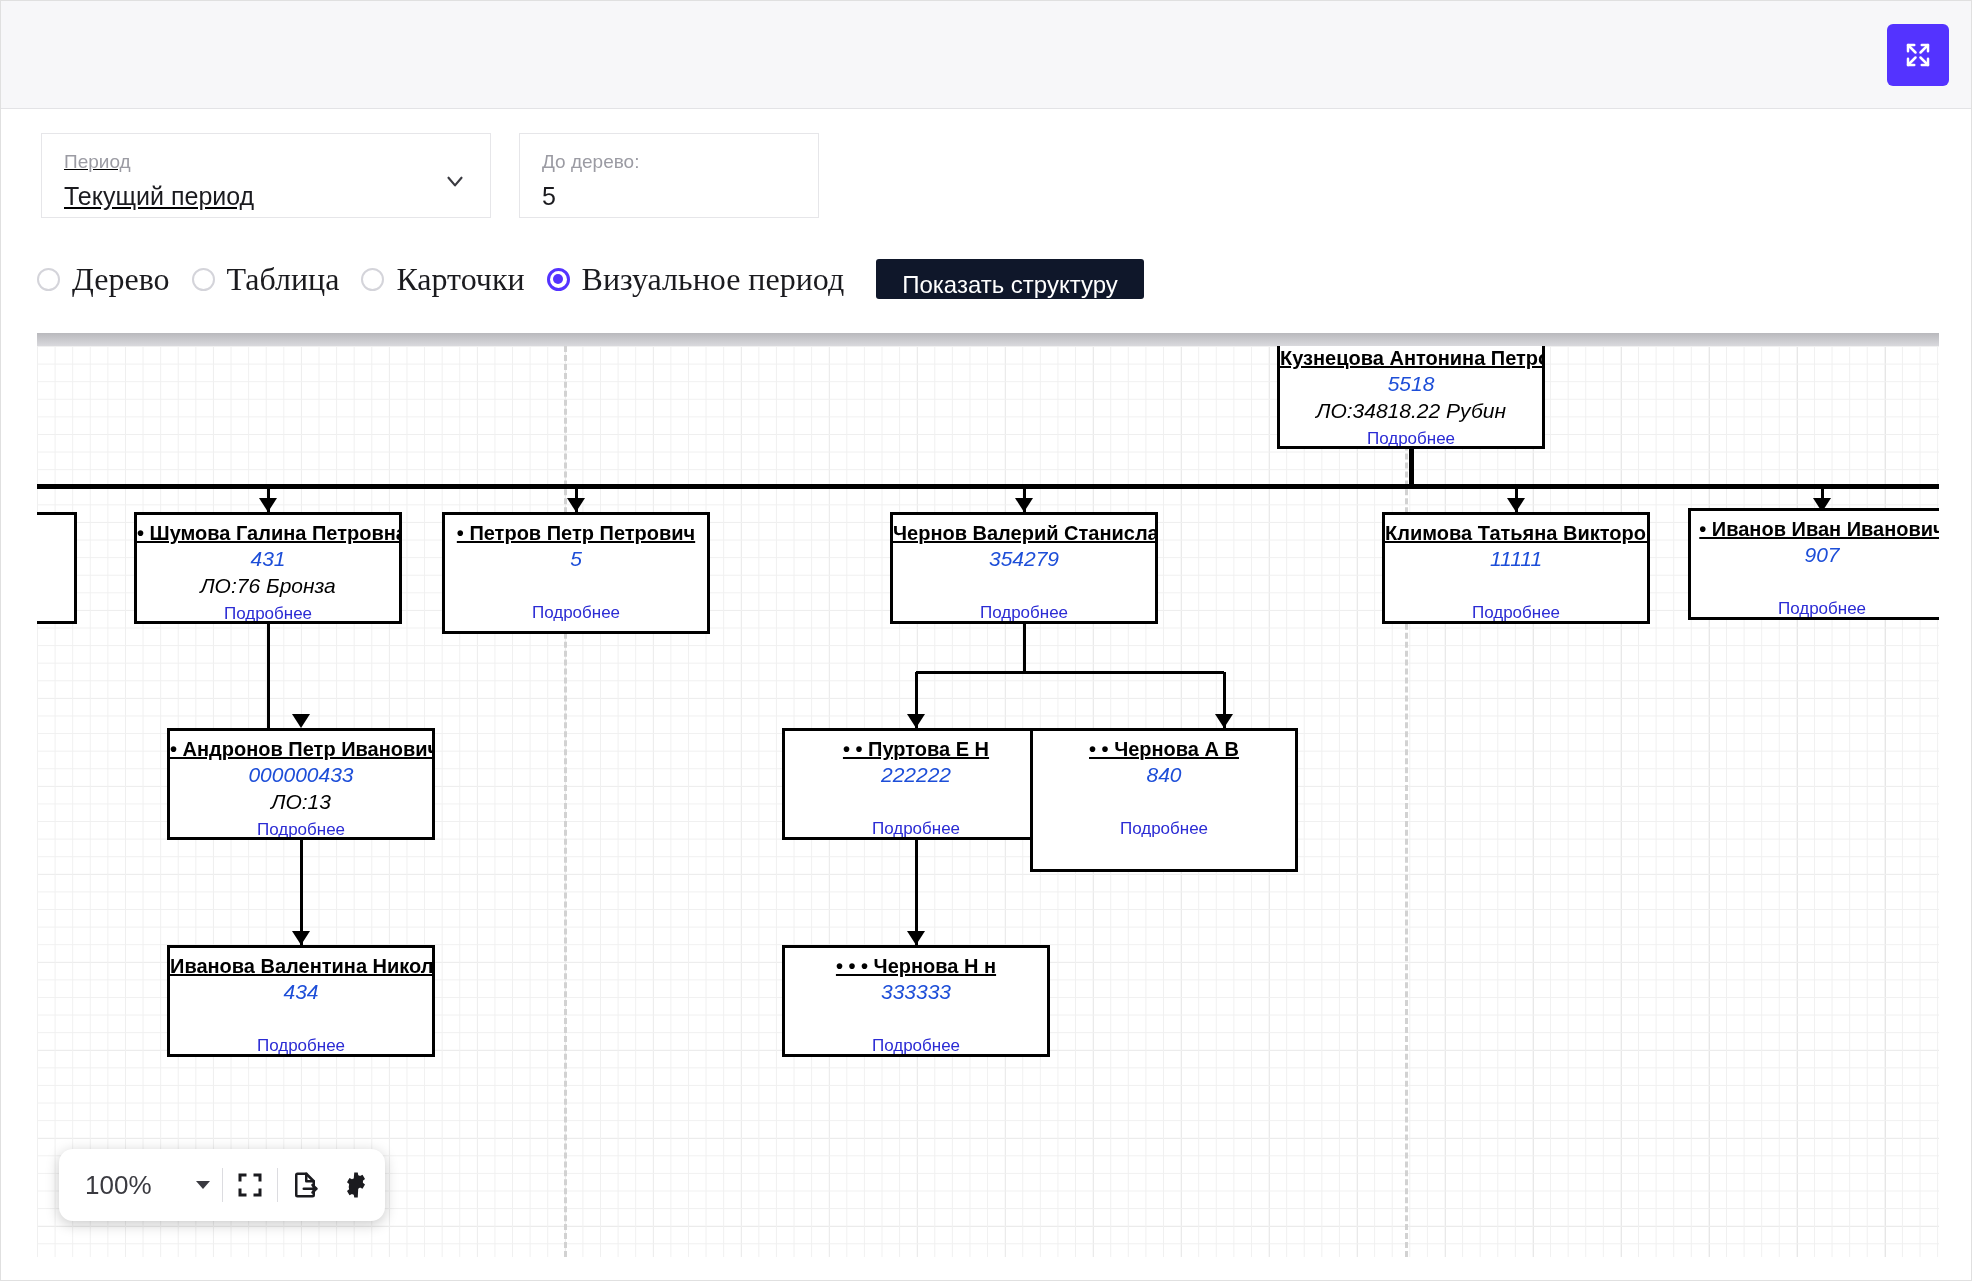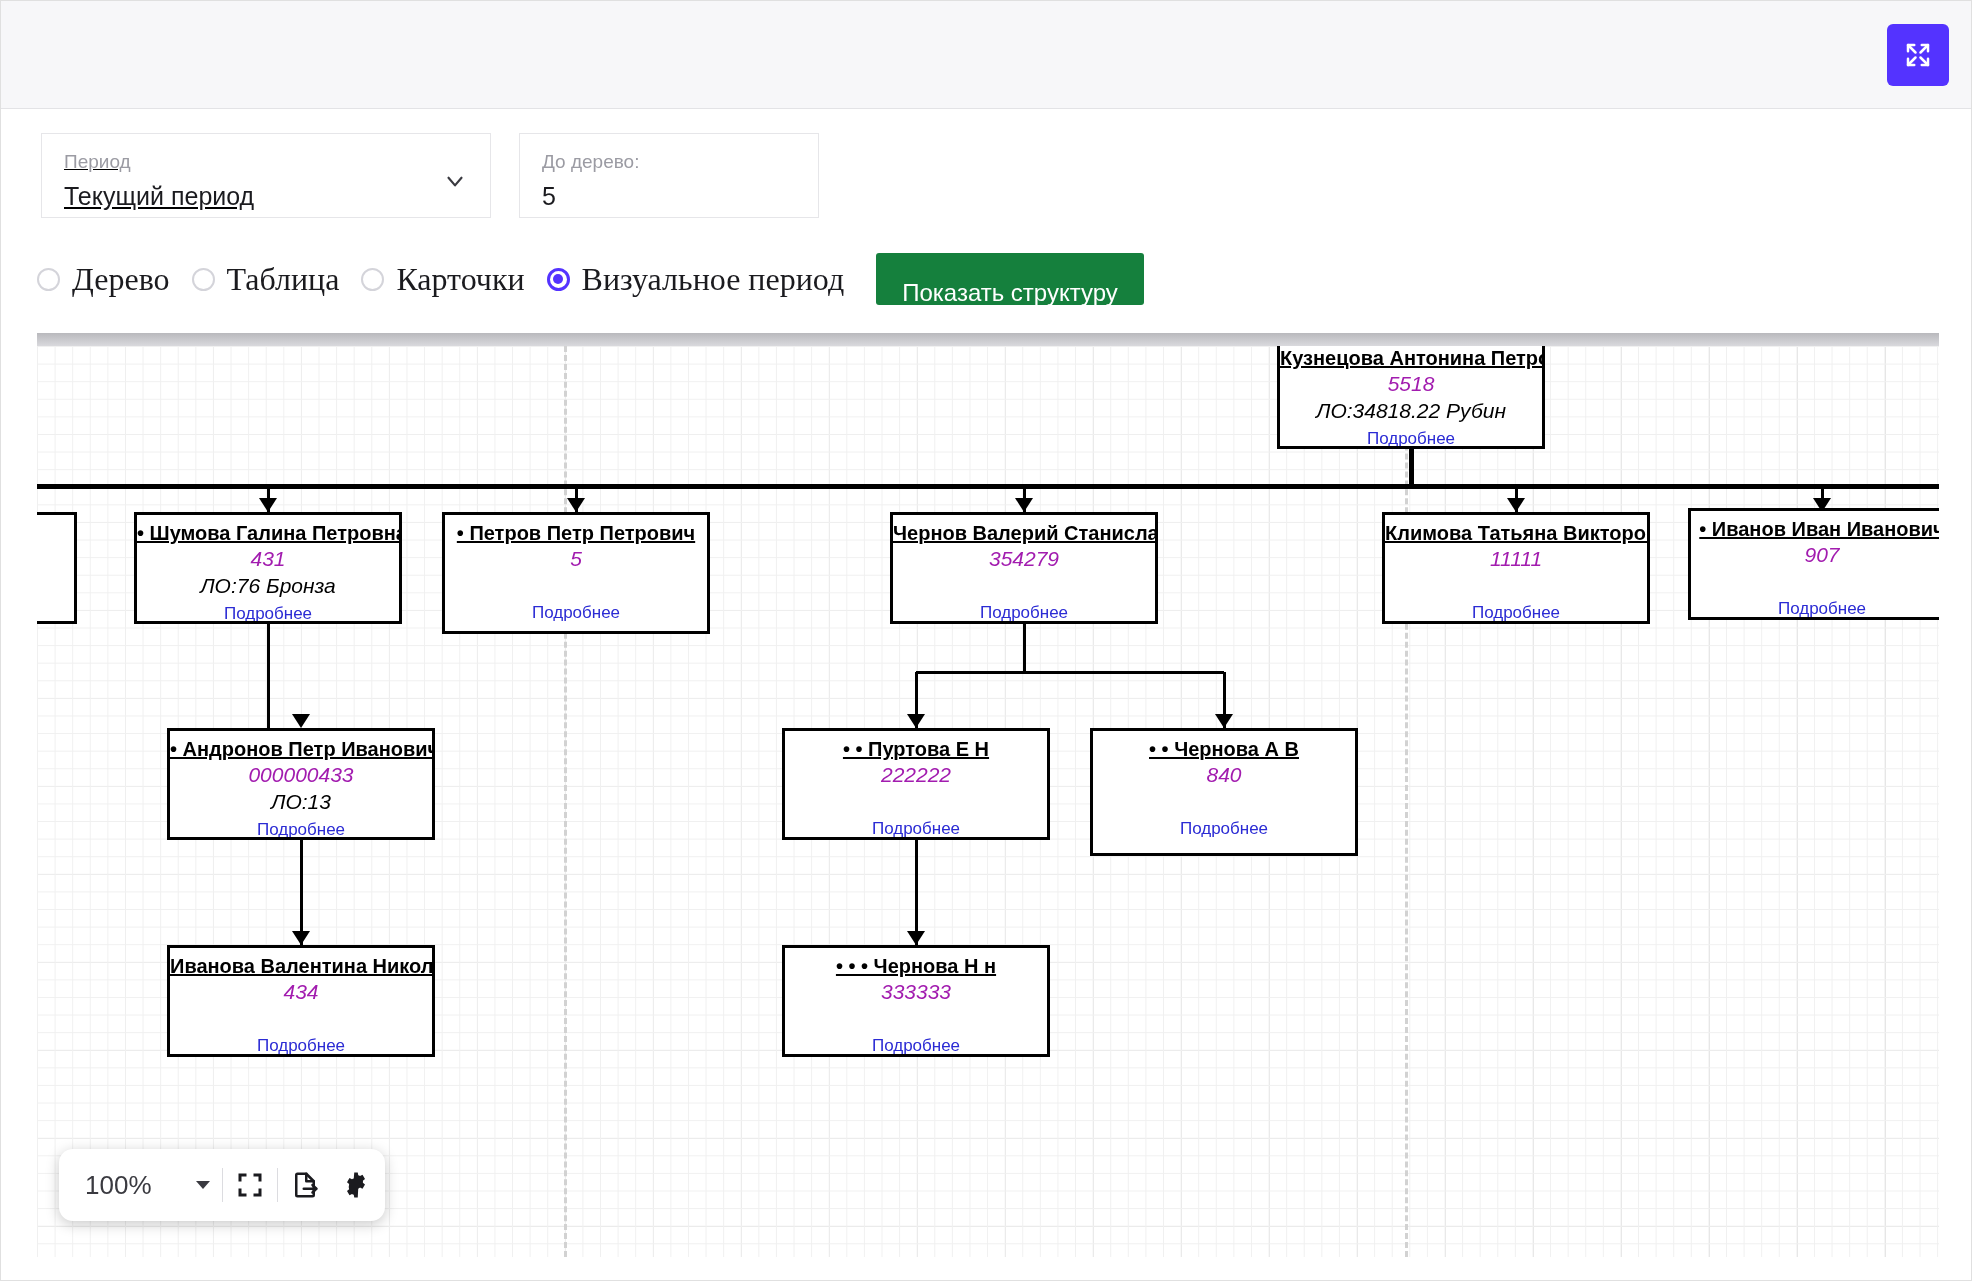--- a/index.html
+++ b/index.html
@@ -73,23 +73,23 @@
     border-color:#5433ff;border-width:3px;
   }
   .radio-item.checked .radio-mark::after{
     content:"";position:absolute;left:50%;top:50%;
     width:10px;height:10px;margin:-5px 0 0 -5px;border-radius:50%;
     background:#5433ff;
   }
   .radio-label{font-size:32px;color:#1b1b1f;white-space:nowrap;font-family:Liberation Serif, serif;}
   .show-btn{
     margin-left:10px;
-    background:#15803d;color:#fff;border:none;border-radius:3px;
+    background:#0f172a;color:#fff;border:none;border-radius:3px;
     font-size:24px;font-family:inherit;
-    padding:14px 26px;height:52px;line-height:52px;cursor:pointer;
+    padding:0 26px;height:40px;line-height:52px;cursor:pointer;
     white-space:nowrap;
   }
 
   
   .canvas-wrap{
     position:absolute;left:36px;top:332px;width:1902px;height:924px;
     overflow:hidden;
     background:#fff;
   }
   .hscroll{
@@ -129,21 +129,21 @@
     text-align:center;
   }
   .node-name{
     font-size:20px;font-weight:bold;color:#000;
     text-decoration:underline;
     white-space:nowrap;
     line-height:1.15;
     padding-top:7px;
   }
   .node-val{
-    font-size:21px;font-style:italic;color:#a21caf;
+    font-size:21px;font-style:italic;color:#1d4ed8;
     white-space:nowrap;line-height:1.3;
     min-height:27px;
   }
   .node-extra{
     font-size:21px;font-style:italic;color:#000;
     white-space:nowrap;line-height:1.3;
     min-height:27px;
   }
   .node-link{
     font-size:17px;color:#2b2bd4;
@@ -324,21 +324,21 @@
             <div class="node-val">000000433</div>
             <div class="node-extra">ЛО:13</div>
             <a class="node-link" style="color: rgb(43, 43, 212);">Подробнее</a>
           </div>
           <div class="node" style="left: 745px; top: 382px; width: 268px; height: 112px;">
             <div class="node-name">• • Пуртова Е Н</div>
             <div class="node-val">222222</div>
             <div class="node-extra"></div>
             <a class="node-link" style="color: rgb(43, 43, 212);">Подробнее</a>
           </div>
-          <div class="node" style="left: 1053px; top: 382px; width: 268px; height: 128px;">
+          <div class="node" style="left: 993px; top: 382px; width: 268px; height: 144px;">
             <div class="node-name">• • Чернова А В</div>
             <div class="node-val">840</div>
             <div class="node-extra"></div>
             <a class="node-link" style="color: rgb(43, 43, 212);">Подробнее</a>
           </div>
           <div class="node" style="left: 130px; top: 599px; width: 268px; height: 112px;">
             <div class="node-name">Иванова Валентина Николаевна</div>
             <div class="node-val">434</div>
             <div class="node-extra"></div>
             <a class="node-link" style="color: rgb(43, 43, 212);">Подробнее</a>

